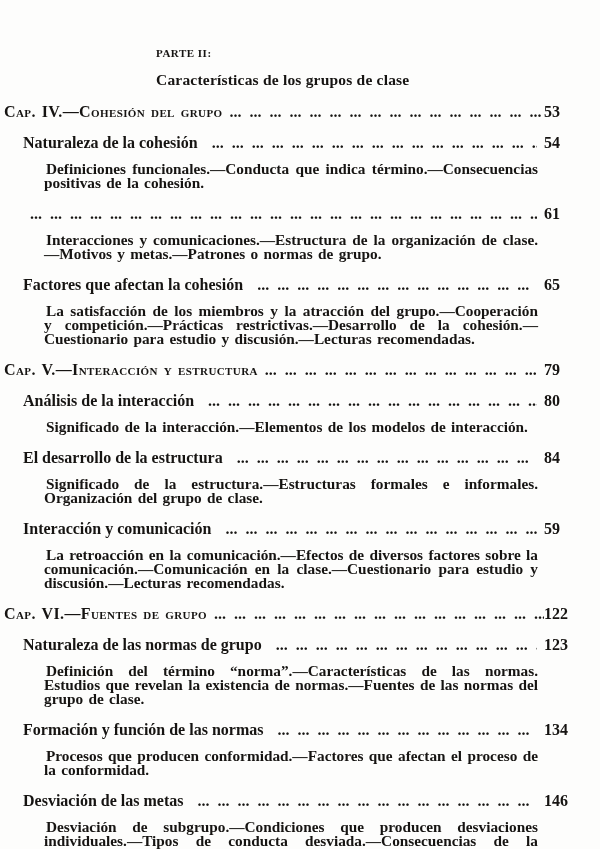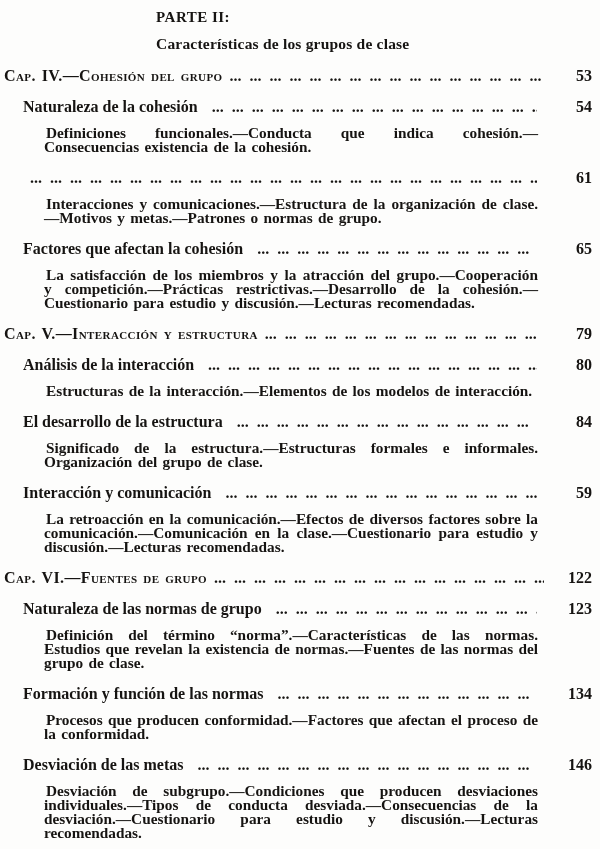--- a/index.html
+++ b/index.html
@@ -5,36 +5,36 @@
   html,body{margin:0;padding:0;background:#ffffff;}
   .page{
     width:600px;height:849px;box-sizing:border-box;
     background:#fdfdfc;color:#161412;
     font-family:"Liberation Serif","DejaVu Serif",serif;
     font-weight:700;
     padding:8px 8px 0 4px;
     overflow:hidden;
   }
   .part-header{margin-left:152px;}
-  .part-label{font-size:15px;line-height:18px;letter-spacing:.5px;}
+  .part-label{font-size:11px;line-height:18px;letter-spacing:.5px;margin-top:36px;}
   .part-title{font-size:15.5px;line-height:16px;margin-top:10px;letter-spacing:.2px;}
 
   .toc-line{
     display:flex;align-items:baseline;
     font-size:16px;line-height:15px;margin-top:16px;
   }
   .toc-line.chapter{margin-left:0;}
   .toc-line.chapter .label{font-variant:small-caps;letter-spacing:.4px;word-spacing:1.5px;}
   .toc-line.section{margin-left:19px;gap:7px;}
   .label{white-space:nowrap;}
   .leader{
     flex:1;overflow:hidden;white-space:nowrap;
     padding-left:7px;word-spacing:4px;
   }
-  .pagenum{flex:none;min-width:48px;text-align:right;font-family:Liberation Serif, serif;}
+  .pagenum{flex:none;min-width:48px;text-align:left;font-family:Liberation Serif, serif;}
 
   .detail{
     margin:12px 54px 0 40px;
     font-size:15.3px;line-height:14px;
     text-align:justify;text-indent:2px;
     word-spacing:1.5px;
   }
 </style>
 </head>
 <body>
@@ -51,21 +51,21 @@
     <span class="leader">... ... ... ... ... ... ... ... ... ... ... ... ... ... ... ... ... ... ... ... ... ... ... ... ... ... ... ... ... ...</span>
     <span class="pagenum">53</span>
   </div>
 
   <div class="toc-line section">
     <span class="label">Naturaleza de la cohesión</span>
     <span class="leader">... ... ... ... ... ... ... ... ... ... ... ... ... ... ... ... ... ... ... ... ... ... ... ... ... ... ... ... ... ...</span>
     <span class="pagenum">54</span>
   </div>
 
-  <p class="detail">Definiciones funcionales.—Conducta que indica cohesión.—Consecuencias existencia de la cohesión.</p>
+  <p class="detail">Definiciones funcionales.—Conducta que indica término.—Consecuencias positivas de la cohesión.</p>
 
   <div class="toc-line section">
     <span class="leader">... ... ... ... ... ... ... ... ... ... ... ... ... ... ... ... ... ... ... ... ... ... ... ... ... ... ... ... ... ...</span>
     <span class="pagenum">61</span>
   </div>
 
   <p class="detail">Interacciones y comunicaciones.—Estructura de la organización de clase.—Motivos y metas.—Patrones o normas de grupo.</p>
 
   <div class="toc-line section">
     <span class="label">Factores que afectan la cohesión</span>
@@ -80,21 +80,21 @@
     <span class="leader">... ... ... ... ... ... ... ... ... ... ... ... ... ... ... ... ... ... ... ... ... ... ... ... ... ... ... ... ... ...</span>
     <span class="pagenum">79</span>
   </div>
 
   <div class="toc-line section">
     <span class="label">Análisis de la interacción</span>
     <span class="leader">... ... ... ... ... ... ... ... ... ... ... ... ... ... ... ... ... ... ... ... ... ... ... ... ... ... ... ... ... ...</span>
     <span class="pagenum">80</span>
   </div>
 
-  <p class="detail">Estructuras de la interacción.—Elementos de los modelos de interacción.</p>
+  <p class="detail">Significado de la interacción.—Elementos de los modelos de interacción.</p>
 
   <div class="toc-line section">
     <span class="label">El desarrollo de la estructura</span>
     <span class="leader">... ... ... ... ... ... ... ... ... ... ... ... ... ... ... ... ... ... ... ... ... ... ... ... ... ... ... ... ... ...</span>
     <span class="pagenum">84</span>
   </div>
 
   <p class="detail">Significado de la estructura.—Estructuras formales e informales. Organización del grupo de clase.</p>
 
   <div class="toc-line section">

